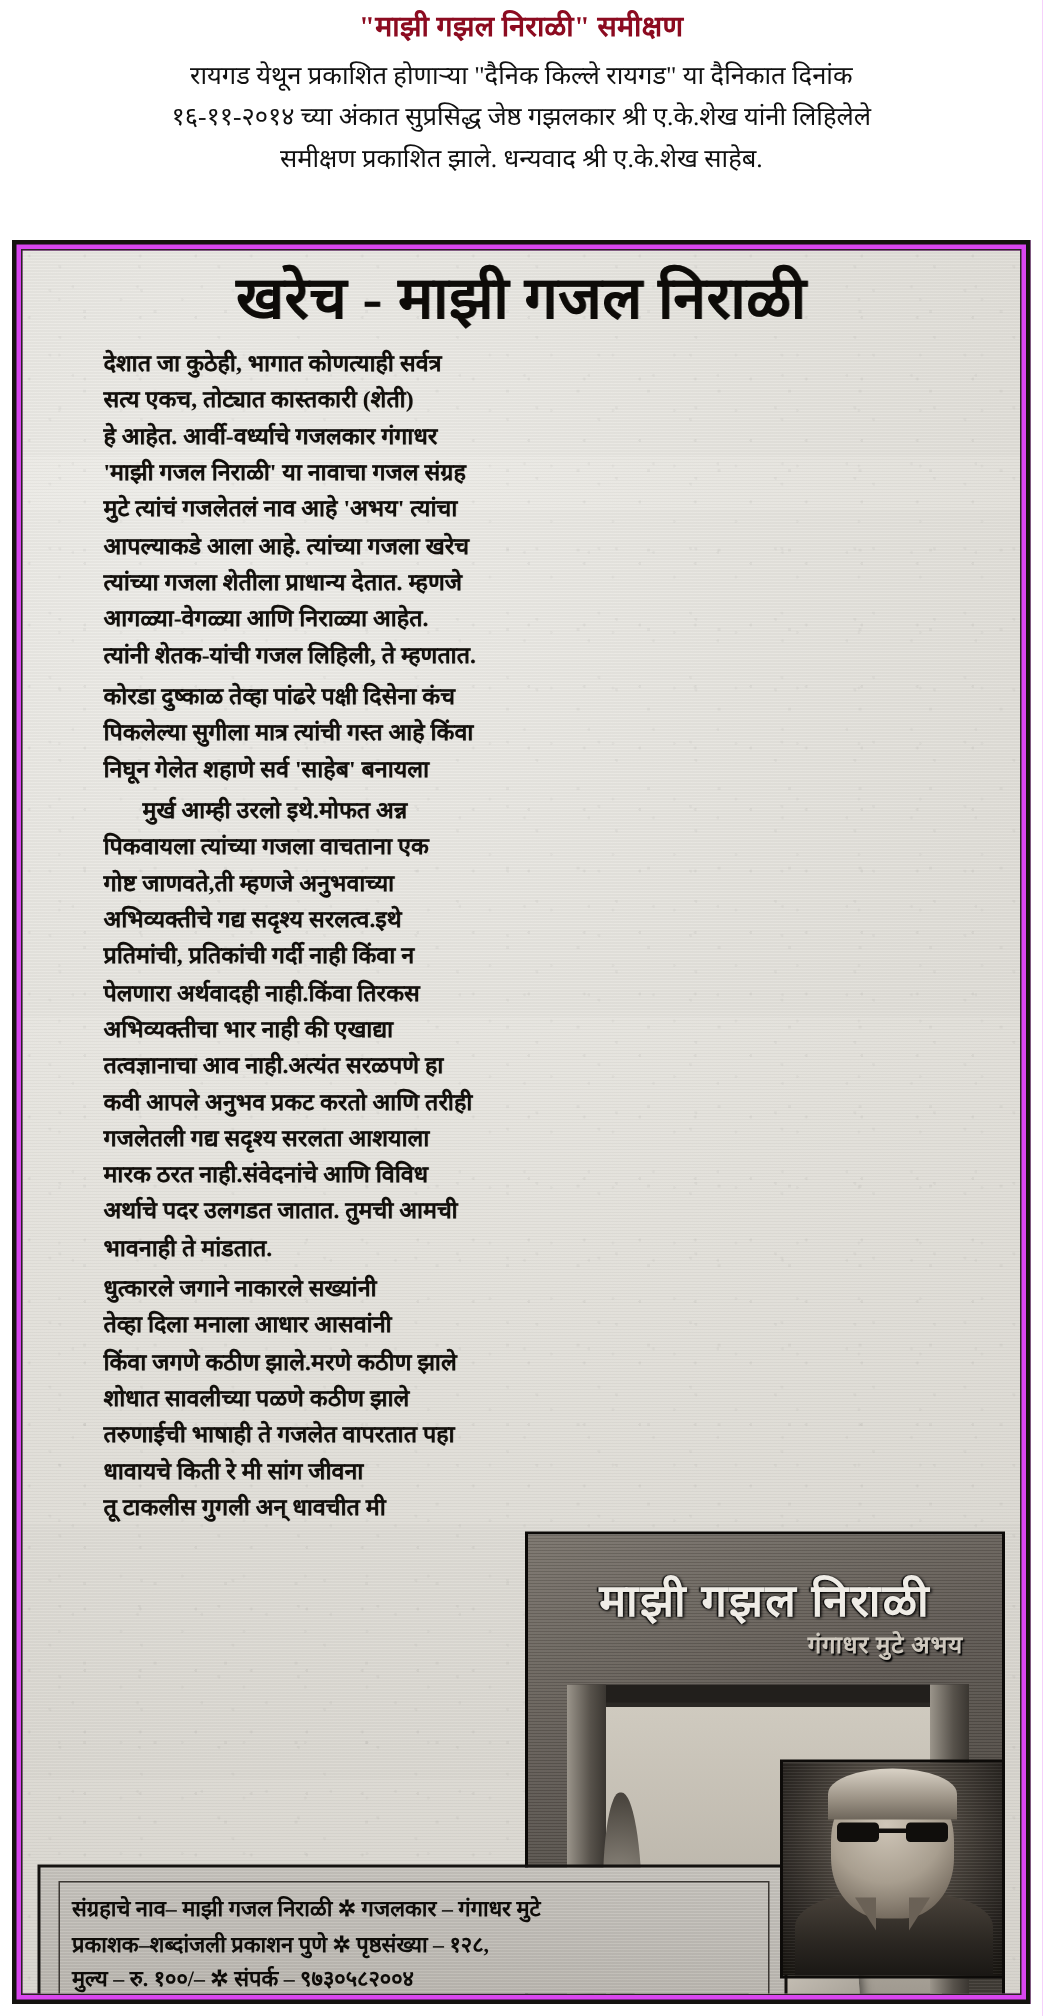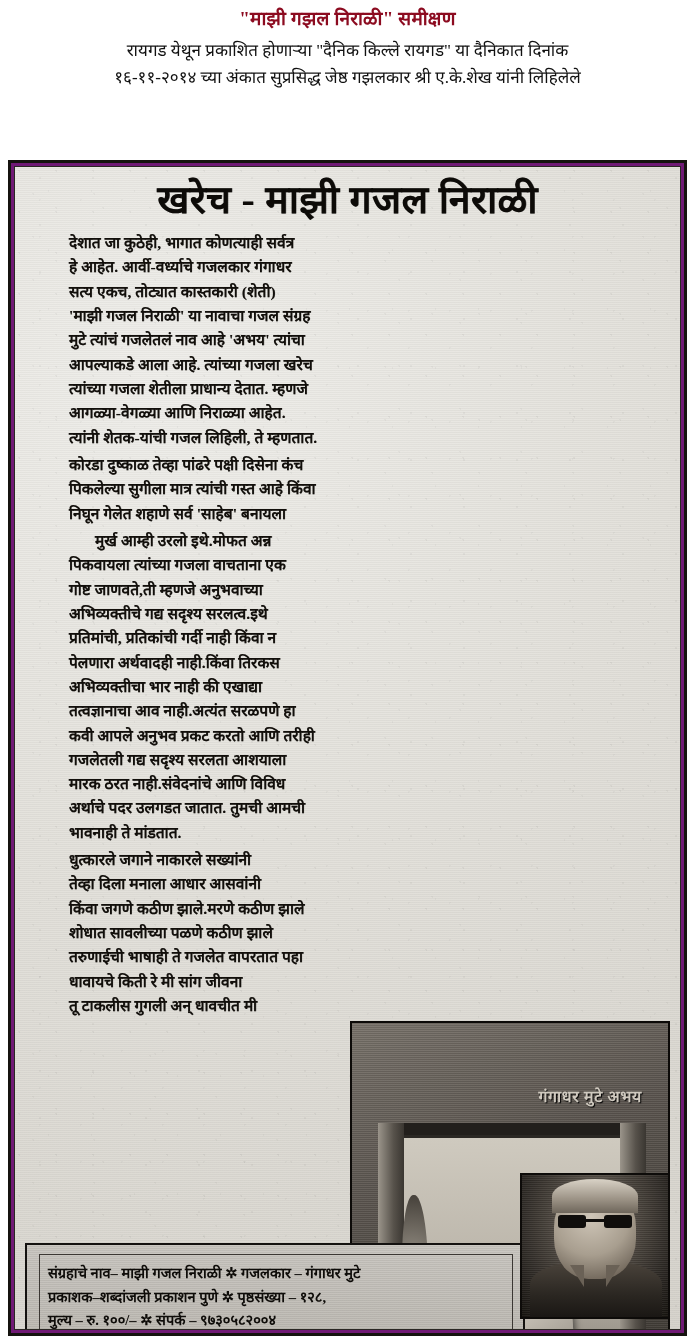--- a/index.html
+++ b/index.html
@@ -43,21 +43,21 @@
   #intro-paragraph .ln { display: block; white-space: nowrap; }
 
   
   #clipping {
     position: absolute;
     left: 8px;
     top: 160px;
     width: 679px;
     height: 1176px;
     box-sizing: border-box;
-    background: #701a75;
+    background: #d946ef;
     border: 3px solid #15130f;
     padding: 3px;
   }
   #clipping-inner {
     width: 100%;
     height: 100%;
     box-sizing: border-box;
     background:
       repeating-linear-gradient(0deg, rgba(0,0,0,0.030) 0px, rgba(0,0,0,0.030) 1px, rgba(255,255,255,0.028) 1px, rgba(255,255,255,0.028) 2px),
       radial-gradient(circle at 22% 18%, #efeeea 0%, #e2e0da 48%, #d6d3cc 100%);
@@ -362,37 +362,38 @@
   }
 </style>
 </head>
 <body>
 
 <div id="header-block">
   <div id="page-title">"माझी गझल निराळी" समीक्षण</div>
   <div id="intro-paragraph">
     <span class="ln">रायगड येथून प्रकाशित होणाऱ्या "दैनिक किल्ले रायगड" या दैनिकात दिनांक</span>
     <span class="ln">१६-११-२०१४  च्या  अंकात  सुप्रसिद्ध जेष्ठ गझलकार श्री ए.के.शेख यांनी लिहिलेले</span>
+    <span class="ln">समीक्षण प्रकाशित झाले. धन्यवाद श्री ए.के.शेख साहेब.</span>
   </div>
 </div>
 
 <div id="clipping">
   <div id="clipping-inner">
 
     <div id="clip-headline">खरेच - माझी गजल निराळी</div>
 
     <div id="columns">
 
       <div class="col-left">
         <div class="body-text">
 
           <div class="para justify">
             <span class="ln">देशात जा कुठेही, भागात कोणत्याही सर्वत्र</span>
+            <span class="ln">सत्य एकच, तोट्यात कास्तकारी (शेती)</span>
             <span class="ln">हे आहेत. आर्वी-वर्ध्याचे गजलकार गंगाधर</span>
-            <span class="ln">सत्य एकच, तोट्यात कास्तकारी (शेती)</span>
             <span class="ln">'माझी गजल निराळी' या नावाचा गजल संग्रह</span>
             <span class="ln">मुटे त्यांचं गजलेतलं नाव आहे 'अभय' त्यांचा</span>
             <span class="ln">आपल्याकडे आला आहे. त्यांच्या गजला खरेच</span>
             <span class="ln">त्यांच्या गजला शेतीला प्राधान्य देतात. म्हणजे</span>
             <span class="ln">आगळ्या-वेगळ्या आणि निराळ्या आहेत.</span>
             <span class="ln">त्यांनी शेतक-यांची गजल लिहिली, ते म्हणतात.</span>
           </div>
 
           <div class="para justify">
             <span class="ln">कोरडा दुष्काळ तेव्हा पांढरे पक्षी दिसेना कंच</span>
@@ -436,20 +437,21 @@
           <div id="cover-lintel"></div>
           <div id="cover-frame"></div>
           <div id="cover-pillar-l"></div>
           <div id="cover-pillar-r"></div>
           <div id="cover-sun"></div>
           <div class="cover-bird" style="left:118px; top:272px;">∿</div>
           <div class="cover-bird" style="left:148px; top:286px; font-size:19px;">∿</div>
           <div class="cover-foliage" style="left:50px; top:172px; width:26px; height:148px;"></div>
 
           <div id="cover-figure"></div>
+          <div id="cover-title">माझी गझल निराळी</div>
           <div id="cover-author">गंगाधर मुटे अभय</div>
         </div>
 
       </div>
 
       <div style="clear:both;"></div>
     </div>
 
     <div id="bottom-row">
 

